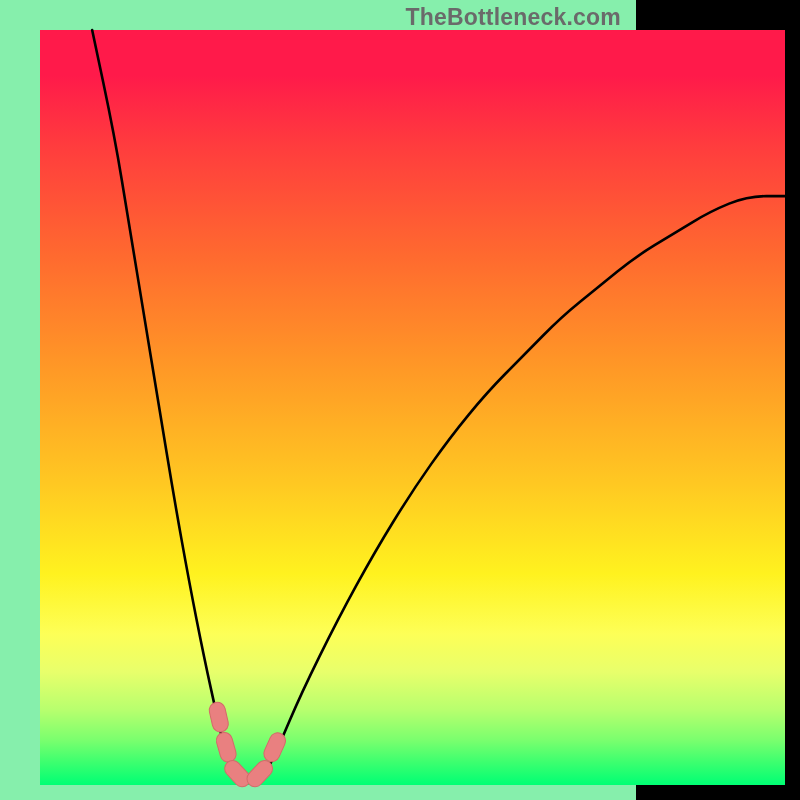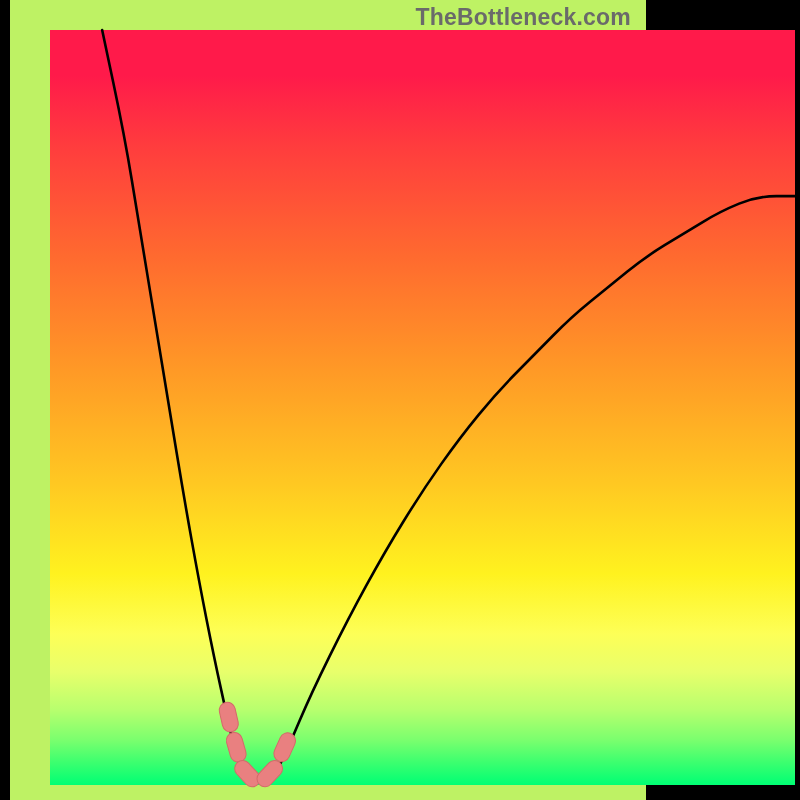--- a/index.html
+++ b/index.html
@@ -6,24 +6,24 @@
     margin: 0;
     padding: 0;
     width: 800px;
     height: 800px;
     background: #000;
     overflow: hidden;
   }
   .frame {
     position: absolute;
     top: 0;
-    left: 10px;
+    left: 0;
     width: 636px;
     height: 800px;
-    background: #bef264;
+    background: #86efac;
   }
   .plot-area {
     position: absolute;
     background: linear-gradient(to bottom,
       #ff1a4a 0%,
       #ff1a4a 6%,
       #ff3b3e 15%,
       #ff6a2f 30%,
       #ff9926 45%,
       #ffc822 60%,

